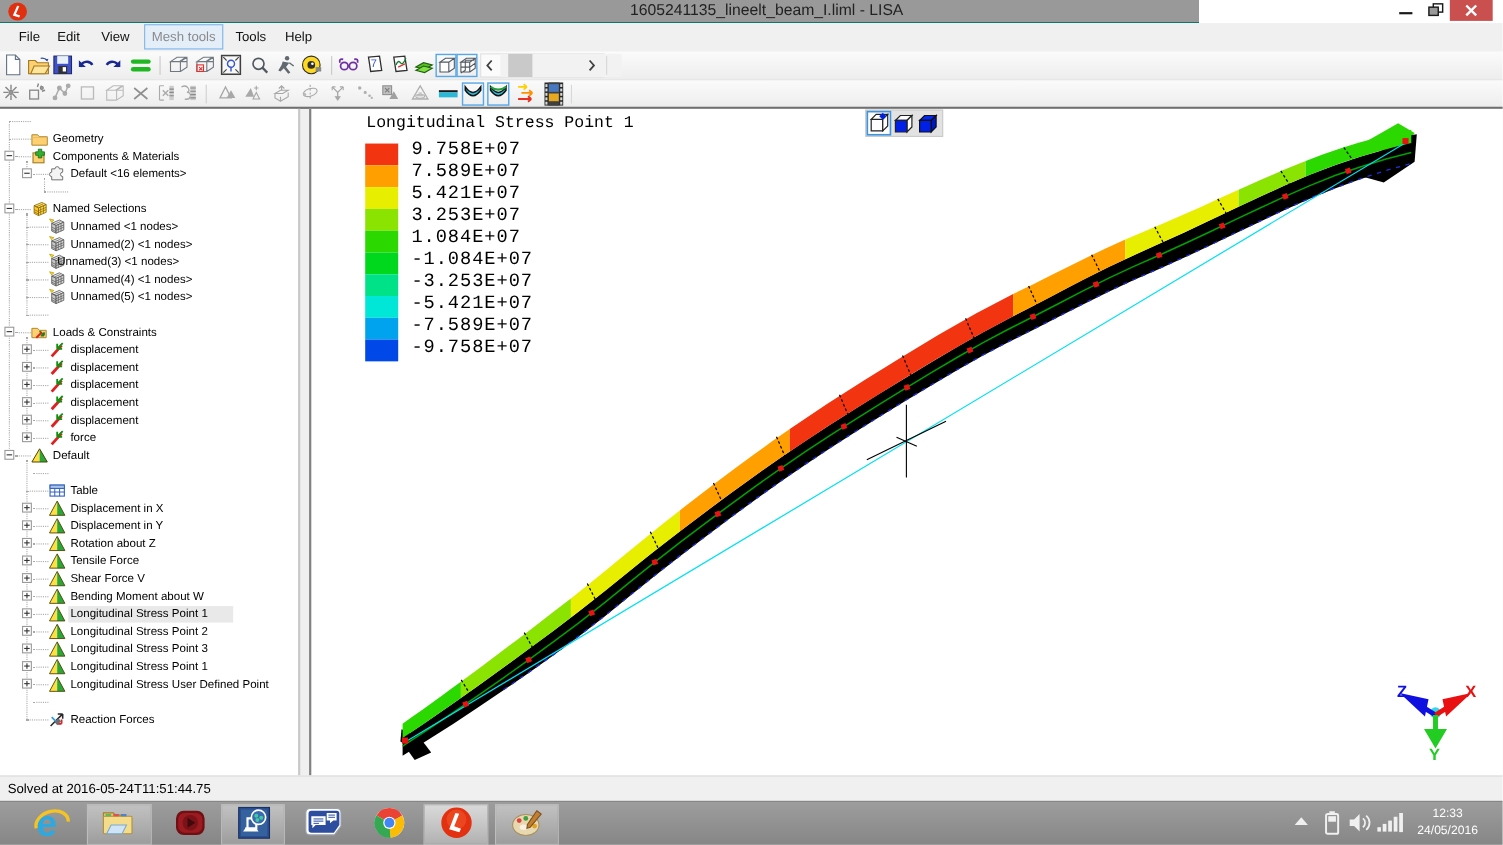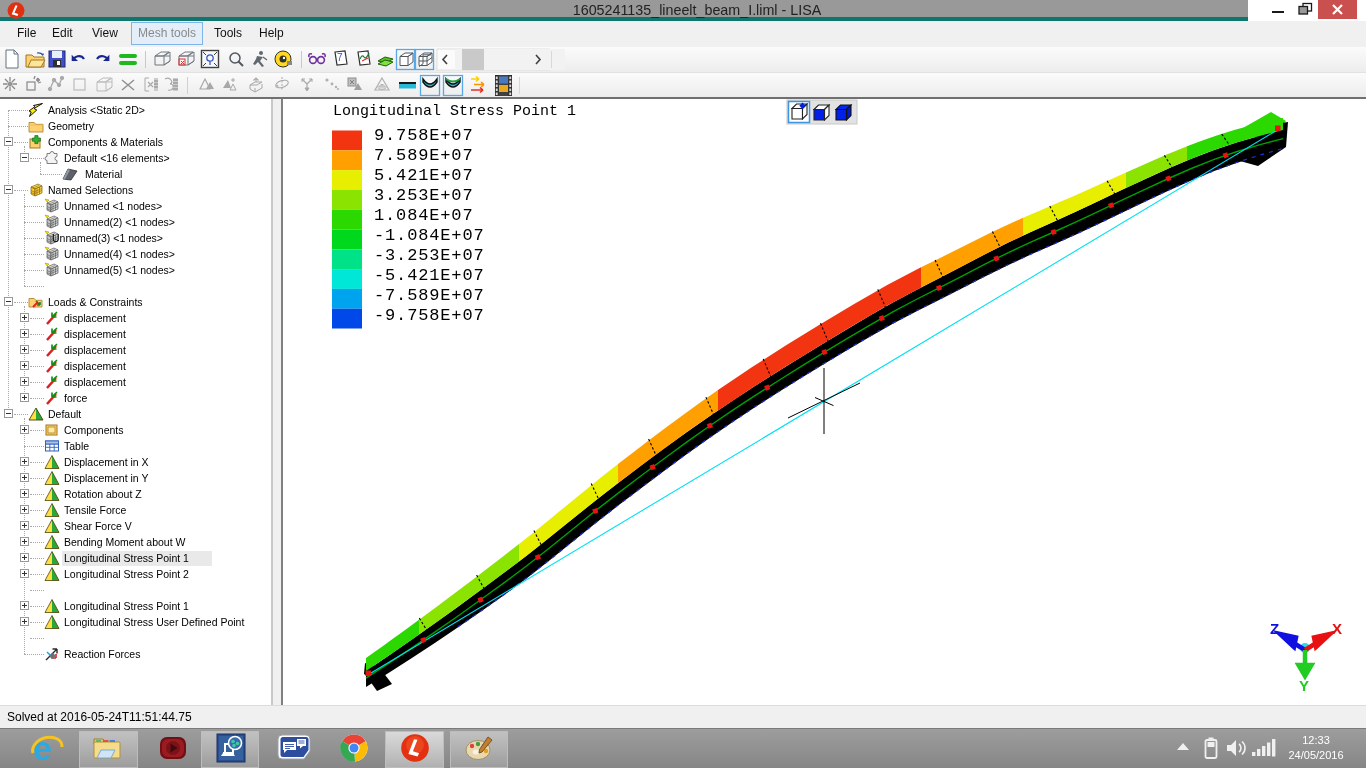--- a/index.html
+++ b/index.html
@@ -1,20 +1,20 @@
 <!DOCTYPE html>
 <html><head>
 <meta charset="utf-8">
 <style>
 html,body{margin:0;padding:0;width:1366px;height:768px;overflow:hidden;
   font-family:"Liberation Sans",sans-serif;}
 *{box-sizing:border-box;}
 .abs{position:absolute;}
 
-#titlebar{position:absolute;left:0;top:0;width:1248px;height:21px;background:#999999;border-bottom:4px solid #0f766e;}
+#titlebar{position:absolute;left:0;top:0;width:1090px;height:21px;background:#999999;border-bottom:1px solid #0f766e;}
 #title-text{position:absolute;left:14px;top:2px;width:1366px;text-align:center;font-size:14.3px;color:#222;}
 #win-min{position:absolute;left:1264px;top:0;width:27px;height:19px;}
 #win-min b{position:absolute;left:8px;top:11px;width:12px;height:2px;background:#1a1a1a;}
 #win-close{position:absolute;left:1318px;top:0;width:39px;height:19px;background:#c9504e;color:#fff;text-align:center;font-size:12px;line-height:18px;}
 
 #menubar{position:absolute;left:0;top:21px;width:1366px;height:26px;background:#f0f0f0;font-size:12px;color:#111;}
 .mi{position:absolute;top:5px;}
 #mesh-btn{position:absolute;left:131px;top:1px;width:72px;height:23px;border:1px solid #7eb4ea;background:#e4eef9;color:#8a8a8a;text-align:center;line-height:21px;}
 
 #tb1{position:absolute;left:0;top:47px;width:1366px;height:25px;background:linear-gradient(#fbfbfb,#ededed);}
@@ -395,26 +395,20 @@
 <div class="dh" style="left:30px;top:411px;width:14px"></div>
 <div class="dh" style="left:30px;top:427px;width:14px"></div>
 <div class="dh" style="left:30px;top:443px;width:14px"></div>
 <div class="dh" style="left:30px;top:459px;width:14px"></div>
 <div class="dh" style="left:30px;top:475px;width:14px"></div>
 <div class="dh" style="left:30px;top:491px;width:14px"></div>
 <div class="dh" style="left:30px;top:507px;width:14px"></div>
 <div class="dh" style="left:30px;top:523px;width:14px"></div>
 <div class="dh" style="left:30px;top:539px;width:14px"></div>
 <div class="dh" style="left:24px;top:555px;width:20px"></div>
-<div class="trow" style="top:3px">
-        <svg class="ticon" style="left:28px;top:0px" width="16" height="16" viewBox="0 0 16 16">
-          <use href="#i-lightning"></use>
-        </svg>
-        <span class="lbl" style="left:48px">Analysis &lt;Static 2D&gt;</span>
-      </div>
 <div class="trow" style="top:19px">
         <svg class="ticon" style="left:28px;top:0px" width="16" height="16" viewBox="0 0 16 16">
           <use href="#i-folder"></use>
         </svg>
         <span class="lbl" style="left:48px">Geometry</span>
       </div>
 <div class="trow" style="top:35px">
         <div class="ebox" style="left:4px;top:3px">
           <i></i>
         </div>
@@ -425,26 +419,20 @@
       </div>
 <div class="trow" style="top:51px">
         <div class="ebox" style="left:20px;top:3px">
           <i></i>
         </div>
         <svg class="ticon" style="left:44px;top:0px" width="16" height="16" viewBox="0 0 16 16">
           <use href="#i-puzzle"></use>
         </svg>
         <span class="lbl" style="left:64px">Default &lt;16 elements&gt;</span>
       </div>
-<div class="trow" style="top:67px">
-        <svg class="ticon" style="left:62px;top:0px" width="16" height="16" viewBox="0 0 16 16">
-          <use href="#i-material"></use>
-        </svg>
-        <span class="lbl" style="left:85px">Material</span>
-      </div>
 <div class="trow" style="top:83px">
         <div class="ebox" style="left:4px;top:3px">
           <i></i>
         </div>
         <svg class="ticon" style="left:28px;top:0px" width="16" height="16" viewBox="0 0 16 16">
           <use href="#i-namedsel"></use>
         </svg>
         <span class="lbl" style="left:48px">Named Selections</span>
       </div>
 <div class="trow" style="top:99px">
@@ -548,30 +536,20 @@
       </div>
 <div class="trow" style="top:307px">
         <div class="ebox" style="left:4px;top:3px">
           <i></i>
         </div>
         <svg class="ticon" style="left:28px;top:0px" width="16" height="16" viewBox="0 0 16 16">
           <use href="#i-solution"></use>
         </svg>
         <span class="lbl" style="left:48px">Default</span>
       </div>
-<div class="trow" style="top:323px">
-        <div class="ebox" style="left:20px;top:3px">
-          <i></i>
-          <u></u>
-        </div>
-        <svg class="ticon" style="left:44px;top:0px" width="16" height="16" viewBox="0 0 16 16">
-          <use href="#i-comp2"></use>
-        </svg>
-        <span class="lbl" style="left:64px">Components</span>
-      </div>
 <div class="trow" style="top:339px">
         <svg class="ticon" style="left:44px;top:0px" width="16" height="16" viewBox="0 0 16 16">
           <use href="#i-table"></use>
         </svg>
         <span class="lbl" style="left:64px">Table</span>
       </div>
 <div class="trow" style="top:355px">
         <div class="ebox" style="left:20px;top:3px">
           <i></i>
           <u></u>
@@ -643,20 +621,30 @@
       </div>
 <div class="trow" style="top:467px">
         <div class="ebox" style="left:20px;top:3px">
           <i></i>
           <u></u>
         </div>
         <svg class="ticon" style="left:44px;top:0px" width="16" height="16" viewBox="0 0 16 16">
           <use href="#i-restri"></use>
         </svg>
         <span class="lbl" style="left:64px">Longitudinal Stress Point 2</span>
+      </div>
+<div class="trow" style="top:483px">
+        <div class="ebox" style="left:20px;top:3px">
+          <i></i>
+          <u></u>
+        </div>
+        <svg class="ticon" style="left:44px;top:0px" width="16" height="16" viewBox="0 0 16 16">
+          <use href="#i-restri"></use>
+        </svg>
+        <span class="lbl" style="left:64px">Longitudinal Stress Point 3</span>
       </div>
 <div class="trow" style="top:499px">
         <div class="ebox" style="left:20px;top:3px">
           <i></i>
           <u></u>
         </div>
         <svg class="ticon" style="left:44px;top:0px" width="16" height="16" viewBox="0 0 16 16">
           <use href="#i-restri"></use>
         </svg>
         <span class="lbl" style="left:64px">Longitudinal Stress Point 1</span>

